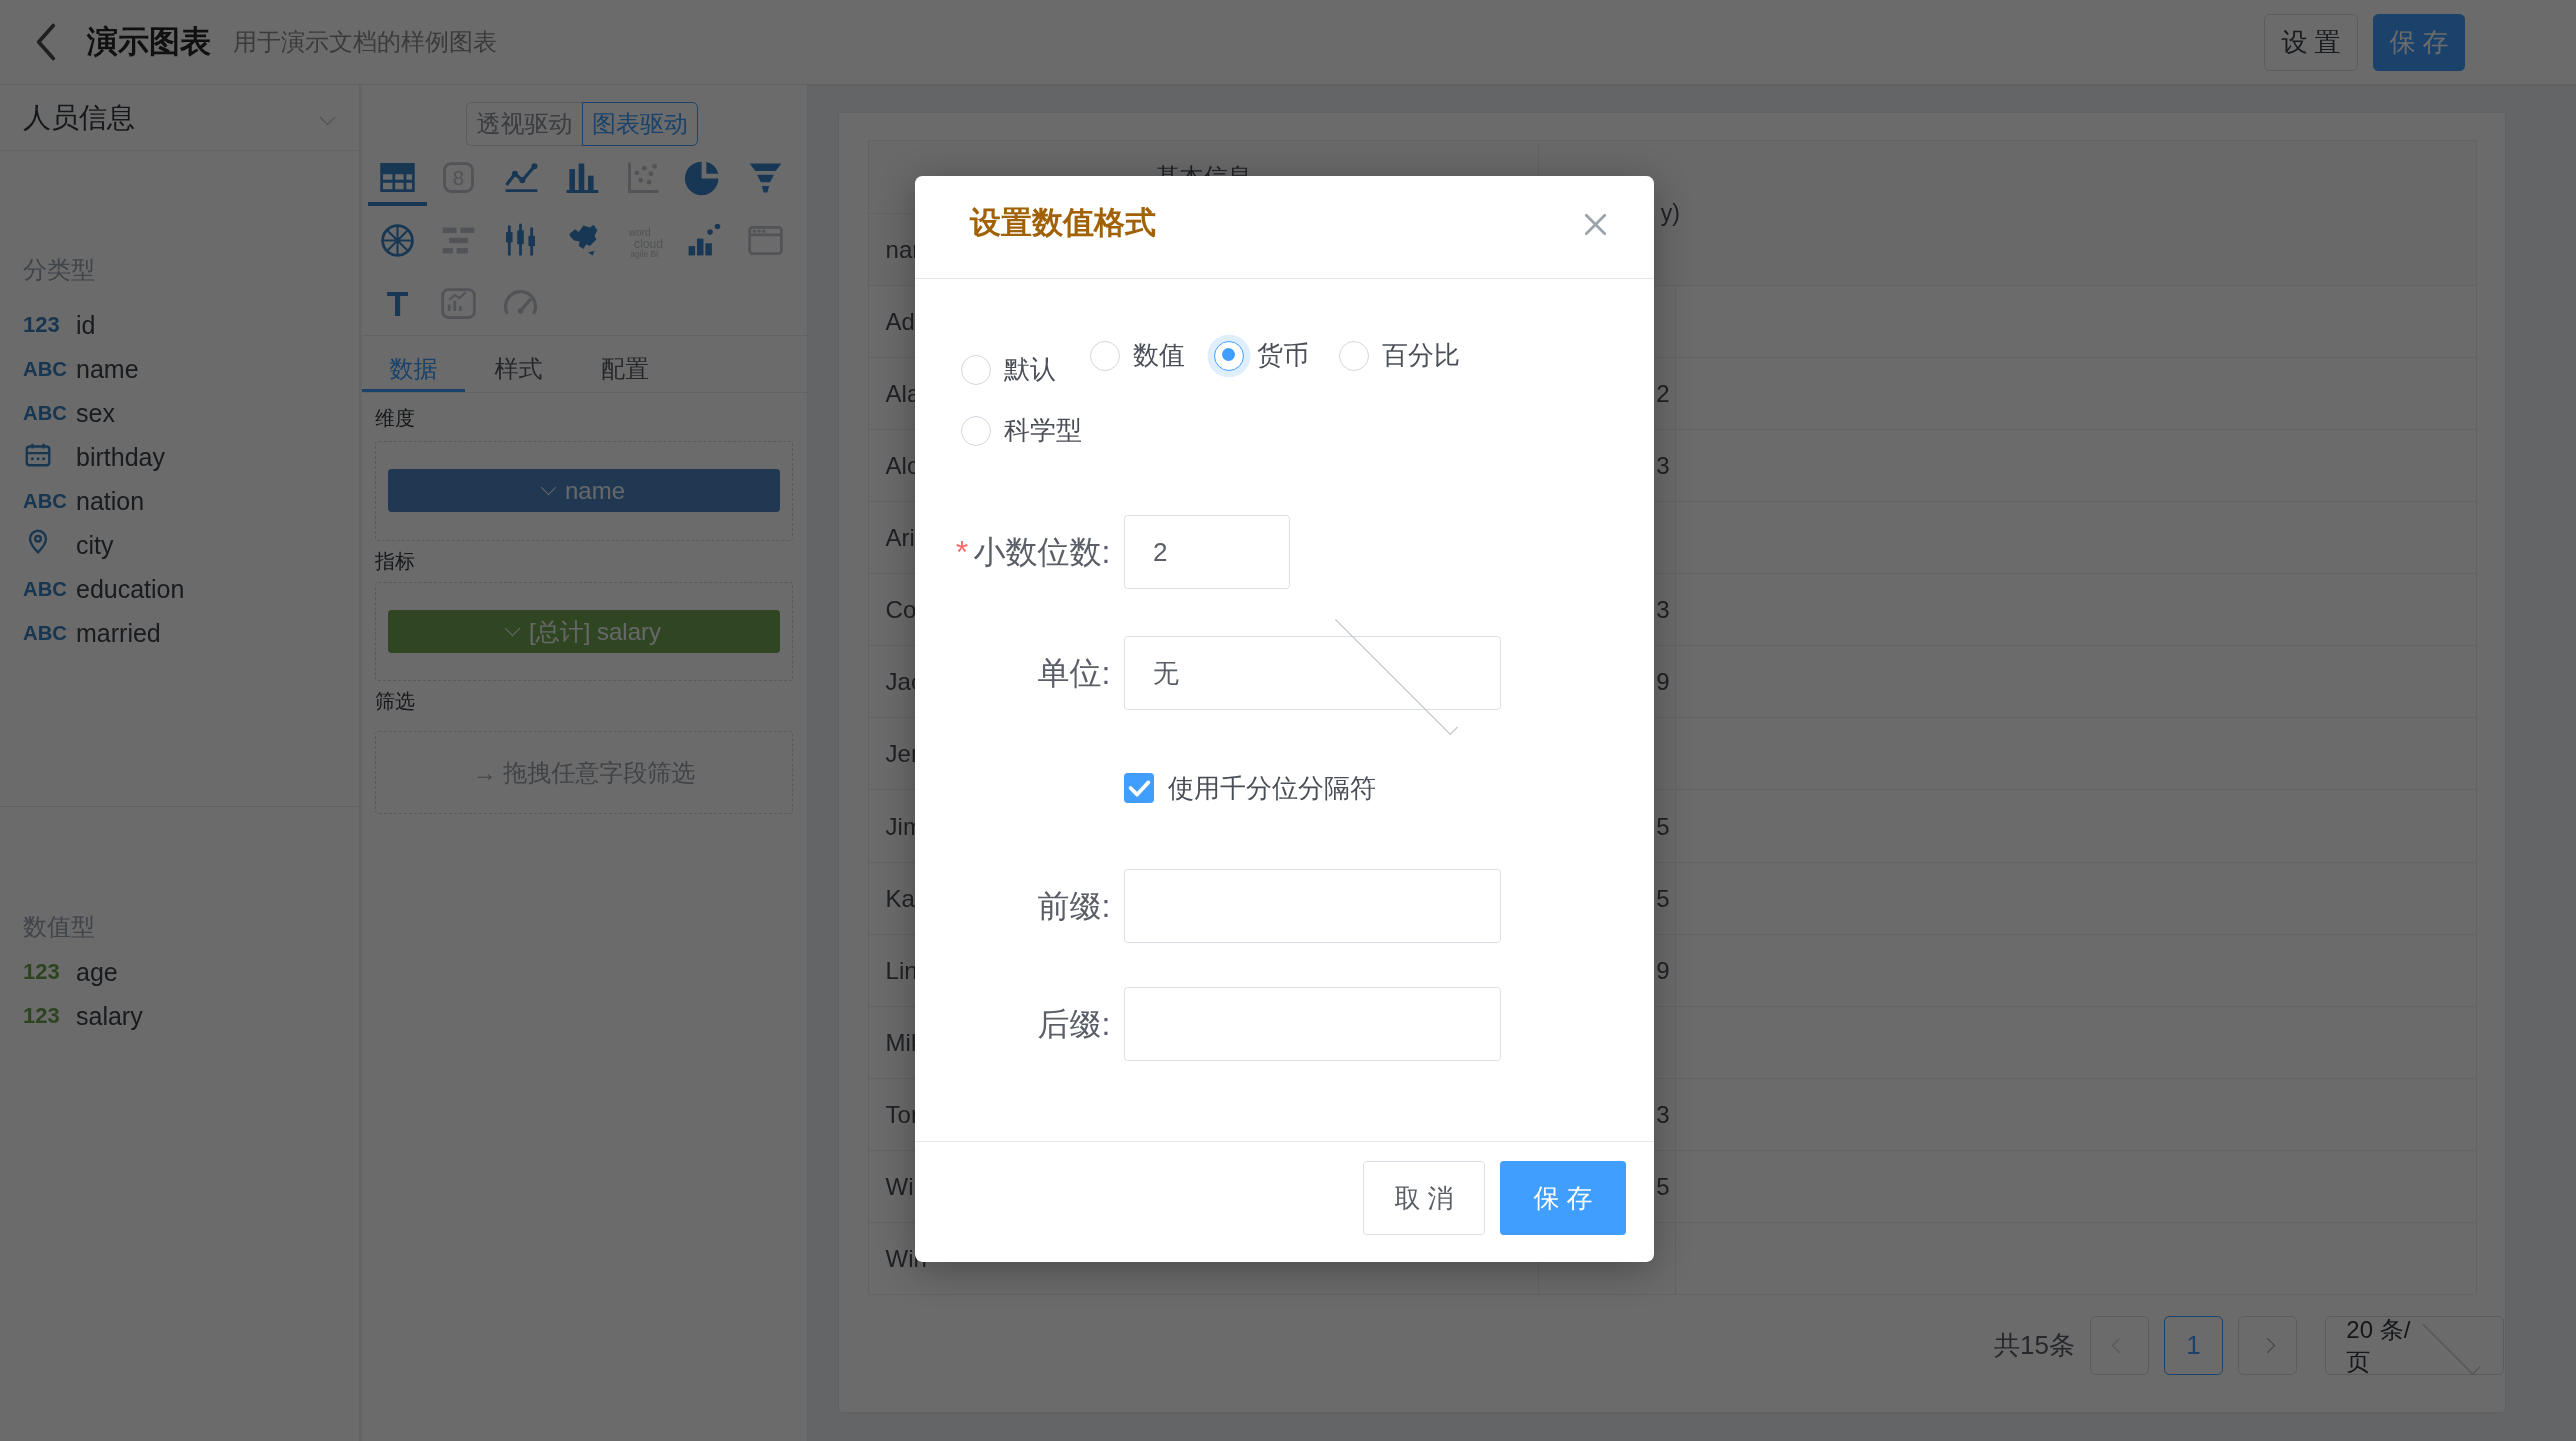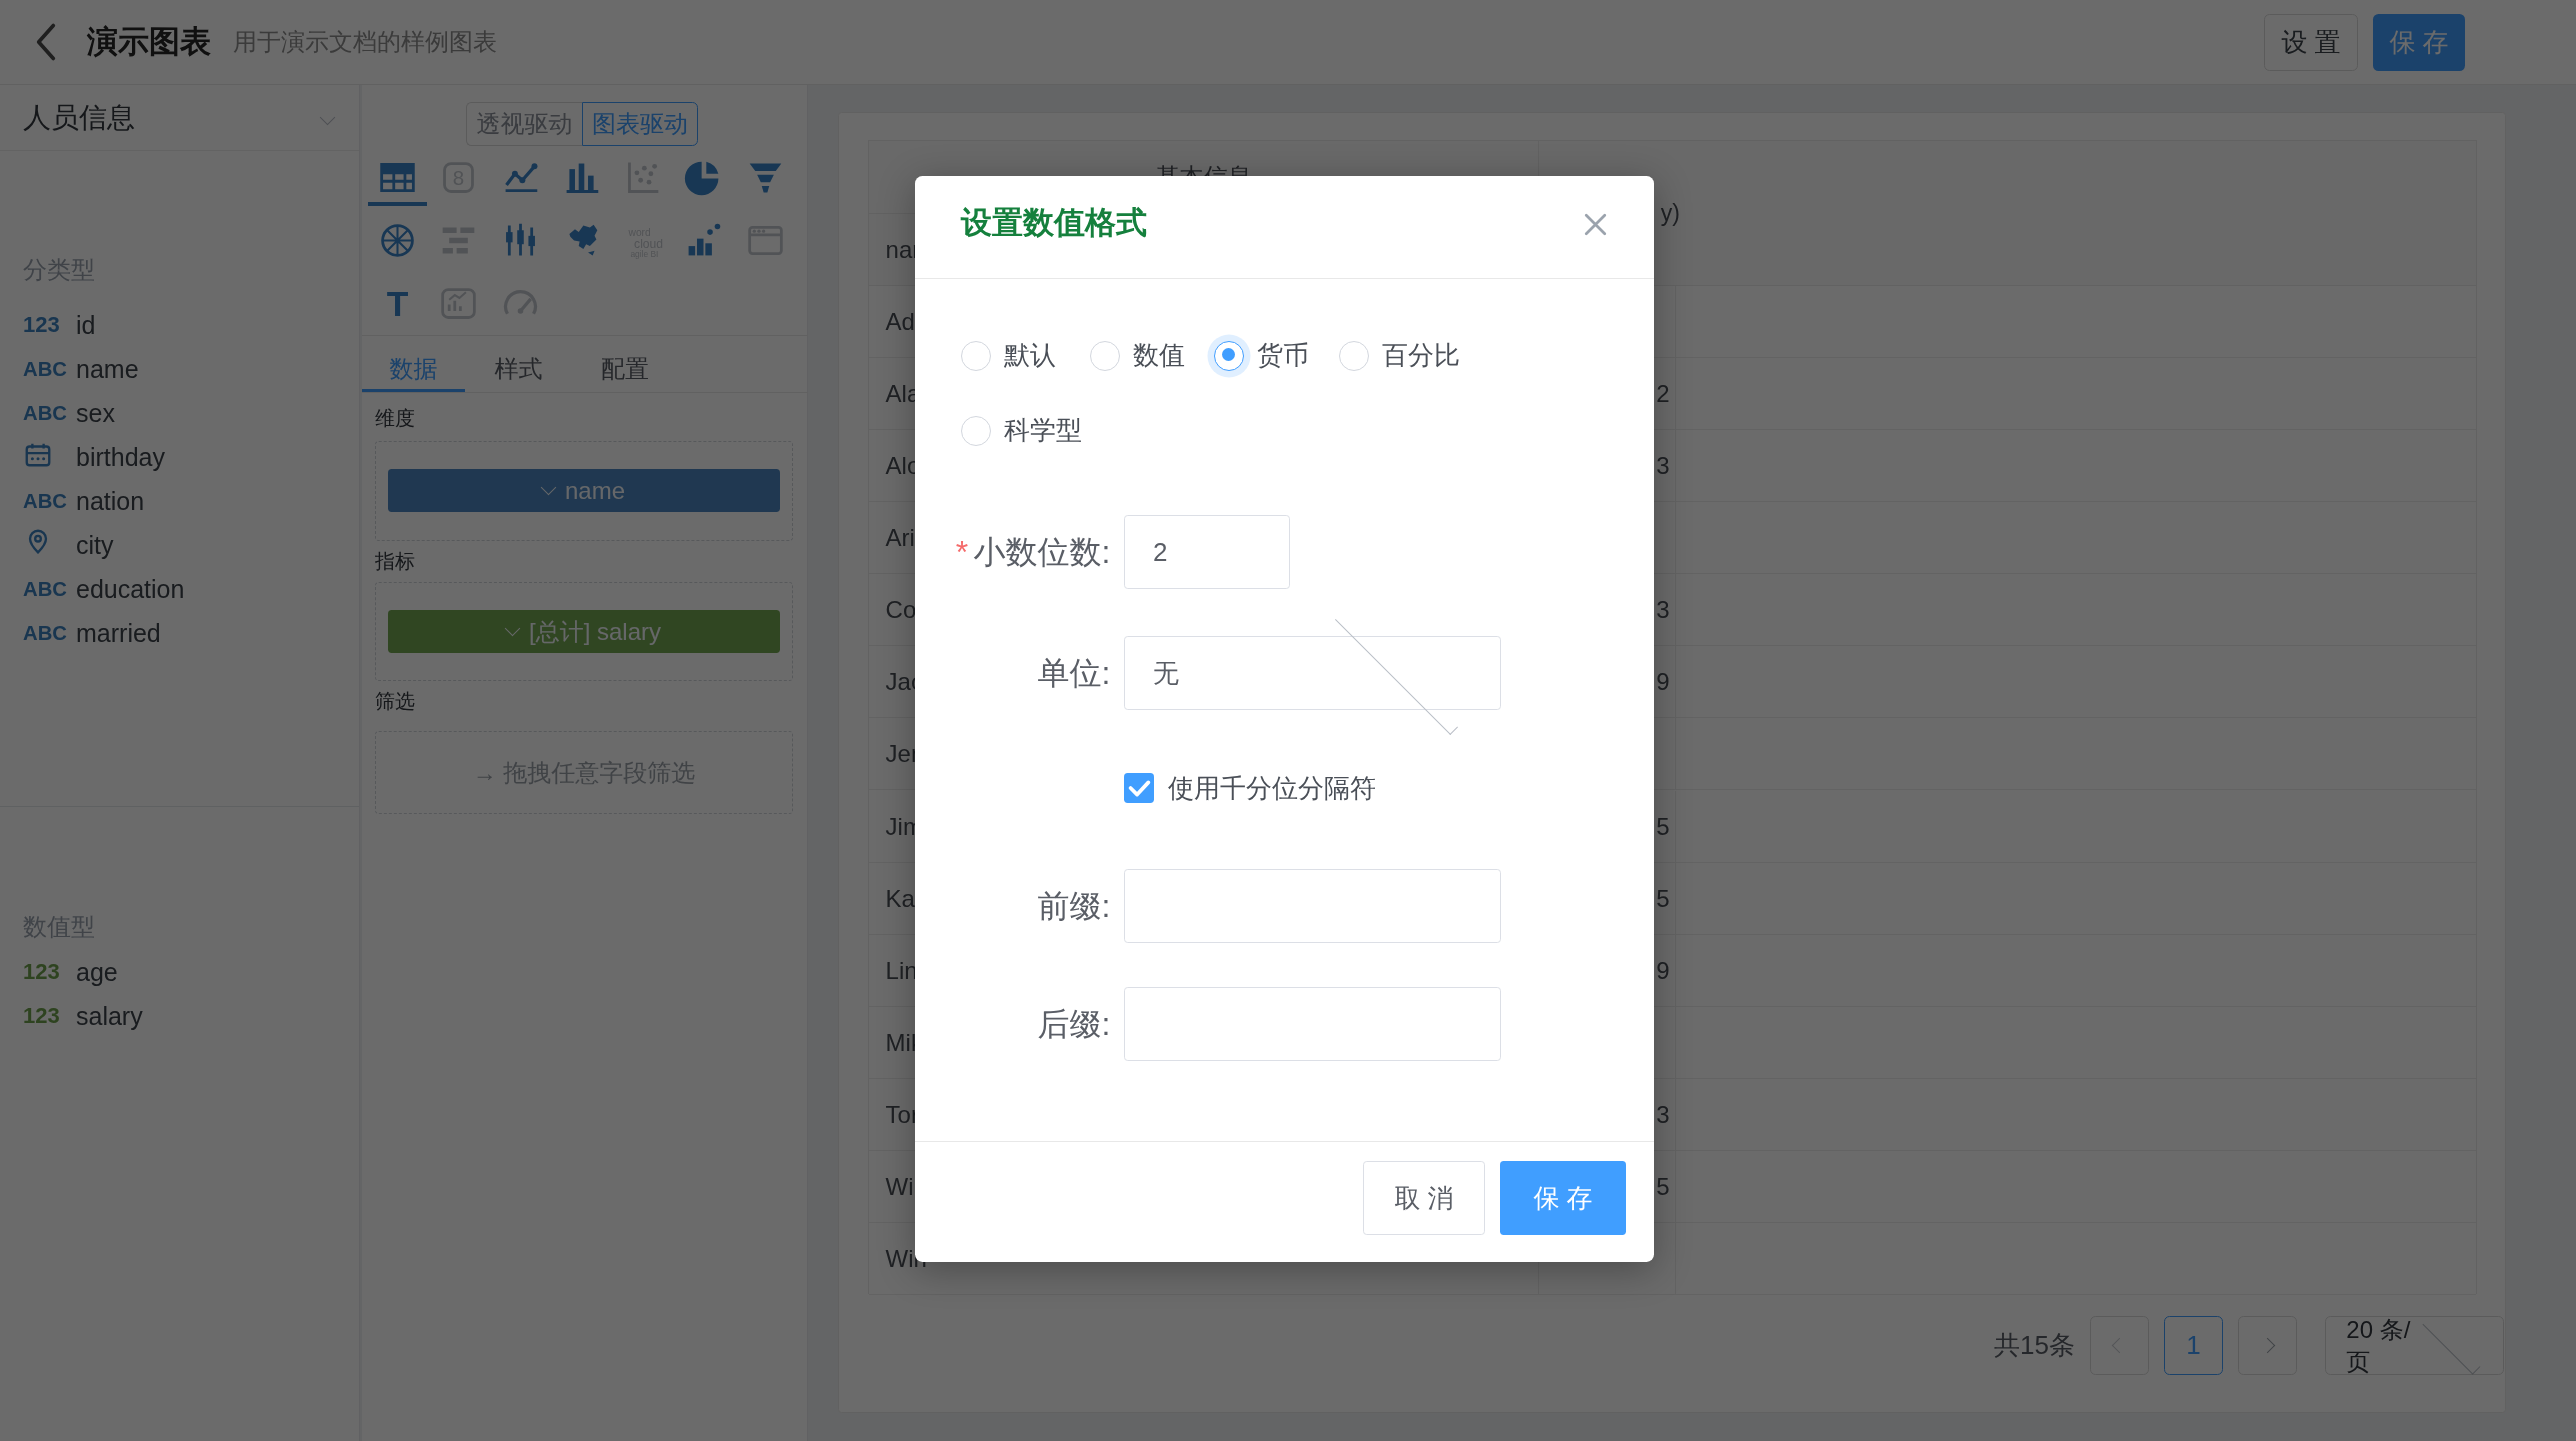--- a/index.html
+++ b/index.html
@@ -97,21 +97,21 @@
   .chv.left{transform:rotate(135deg);}
   .chv.right{transform:rotate(-45deg);}
   .chv.dis{border-color:#c8ccd2;}
   .chv.mid{border-color:#9aa0a8;}
   .chv.lite{border-color:#b9bec6;}
 
   
   .overlay{position:absolute;left:0;top:0;width:2576px;height:1441px;background:rgba(0,0,0,0.58);z-index:50;}
   .modal{position:absolute;left:915px;top:176px;width:739px;height:1086px;background:#fff;
     border-radius:7.4px;box-shadow:0 7.4px 37px rgba(0,0,0,.3);z-index:60;}
-  .m-title{position:absolute;left:46px;top:26px;font-size:31px;font-weight:600;color:#15803d;}
+  .m-title{position:absolute;left:55px;top:26px;font-size:31px;font-weight:600;color:#a16207;}
   .m-close{position:absolute;left:662px;top:30px;width:37px;height:37px;cursor:pointer;}
   .m-div{position:absolute;left:0;width:739px;height:0.9px;background:#e8e8e8;}
   .radio-item{position:absolute;display:flex;align-items:center;cursor:pointer;}
   .circ{width:30px;height:30px;border:1.8px solid #d3d7de;border-radius:50%;background:#fff;
     margin-right:13px;position:relative;flex:none;}
   .radio-item.sel .circ{border-color:#409EFF;box-shadow:0 0 0 6.5px rgba(64,158,255,.16);}
   .radio-item.sel .circ:after{content:"";position:absolute;left:6.5px;top:6.5px;width:13px;height:13px;
     border-radius:50%;background:#409EFF;}
   .radio-item label{font-size:26px;color:#4a4f57;cursor:pointer;}
   .f-label{position:absolute;width:177px;height:74px;line-height:74px;text-align:right;
@@ -468,21 +468,21 @@
   <div class="modal">
     <div class="m-title">设置数值格式</div>
     <div class="m-close">
       <svg width="37" height="37" viewBox="0 0 40 40">
           <path d="M10 10l20 20M30 10L10 30" stroke="#9ba3ad" stroke-width="3" stroke-linecap="round"></path>
         </svg>
     </div>
     <div class="m-div" style="top:102px;"></div>
 
     <div id="radio-group">
-      <div class="radio-item" style="left:46px;top:162px;">
+      <div class="radio-item" style="left:46px;top:176px;">
         <span class="circ"></span>
           <label>默认</label>
       </div>
       <div class="radio-item" style="left:175px;top:162px;text-align:right;">
         <span class="circ"></span>
           <label>数值</label>
       </div>
       <div class="radio-item sel" style="left:299px;top:162px;">
         <span class="circ"></span>
           <label>货币</label>

